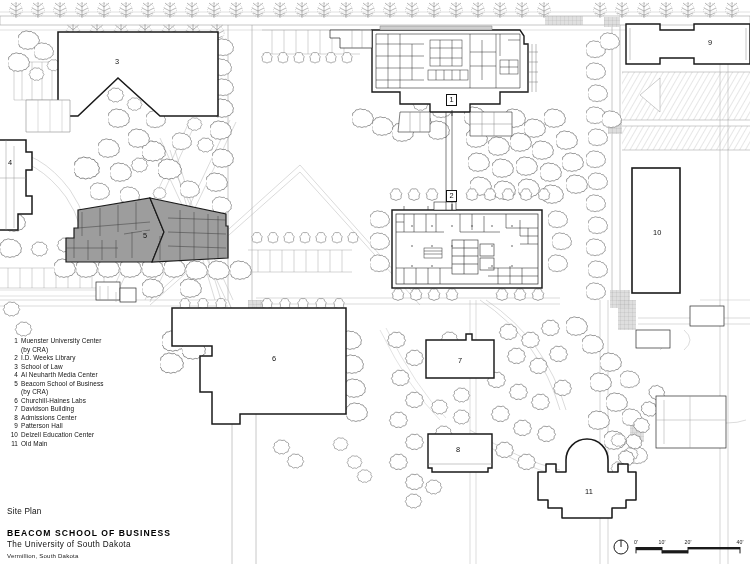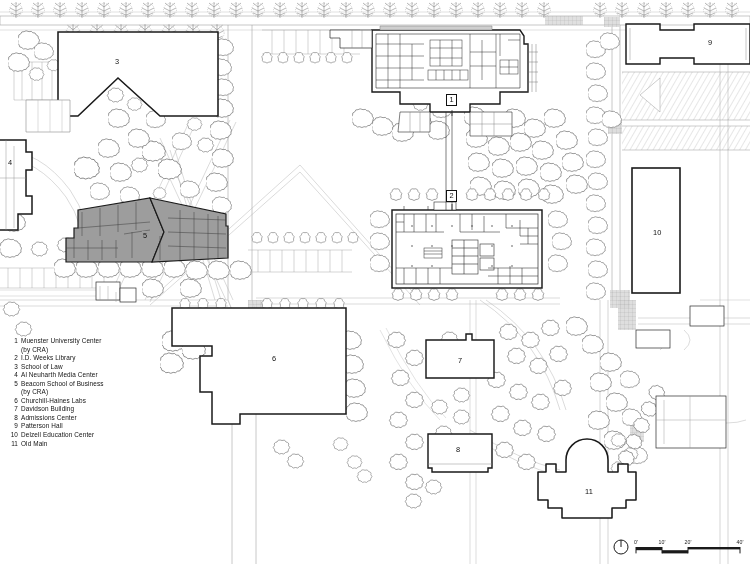--- a/index.html
+++ b/index.html
@@ -772,20 +772,26 @@
     <div class="legend-row">
       <span class="legend-num">10</span>
       <span class="legend-label">Delzell Education Center</span>
     </div>
     <div class="legend-row">
       <span class="legend-num">11</span>
       <span class="legend-label">Old Main</span>
     </div>
   </div>
 
+  <div id="titleblock">
+    <div id="title-siteplan">Site Plan</div>
+    <div id="title-project">BEACOM SCHOOL OF BUSINESS</div>
+    <div id="title-client">The University of South Dakota</div>
+    <div id="title-location">Vermillion, South Dakota</div>
+  </div>
 
   <div id="scalebar">
     <svg viewBox="0 0 132 26" width="132" height="26">
 
       <g>
         <circle cx="9" cy="13" r="7" fill="#ffffff" stroke="#1a1a1a" stroke-width="1"></circle>
         <line x1="9" y1="6" x2="9" y2="13" stroke="#1a1a1a" stroke-width="1"></line>
       </g>
 
       <g>

